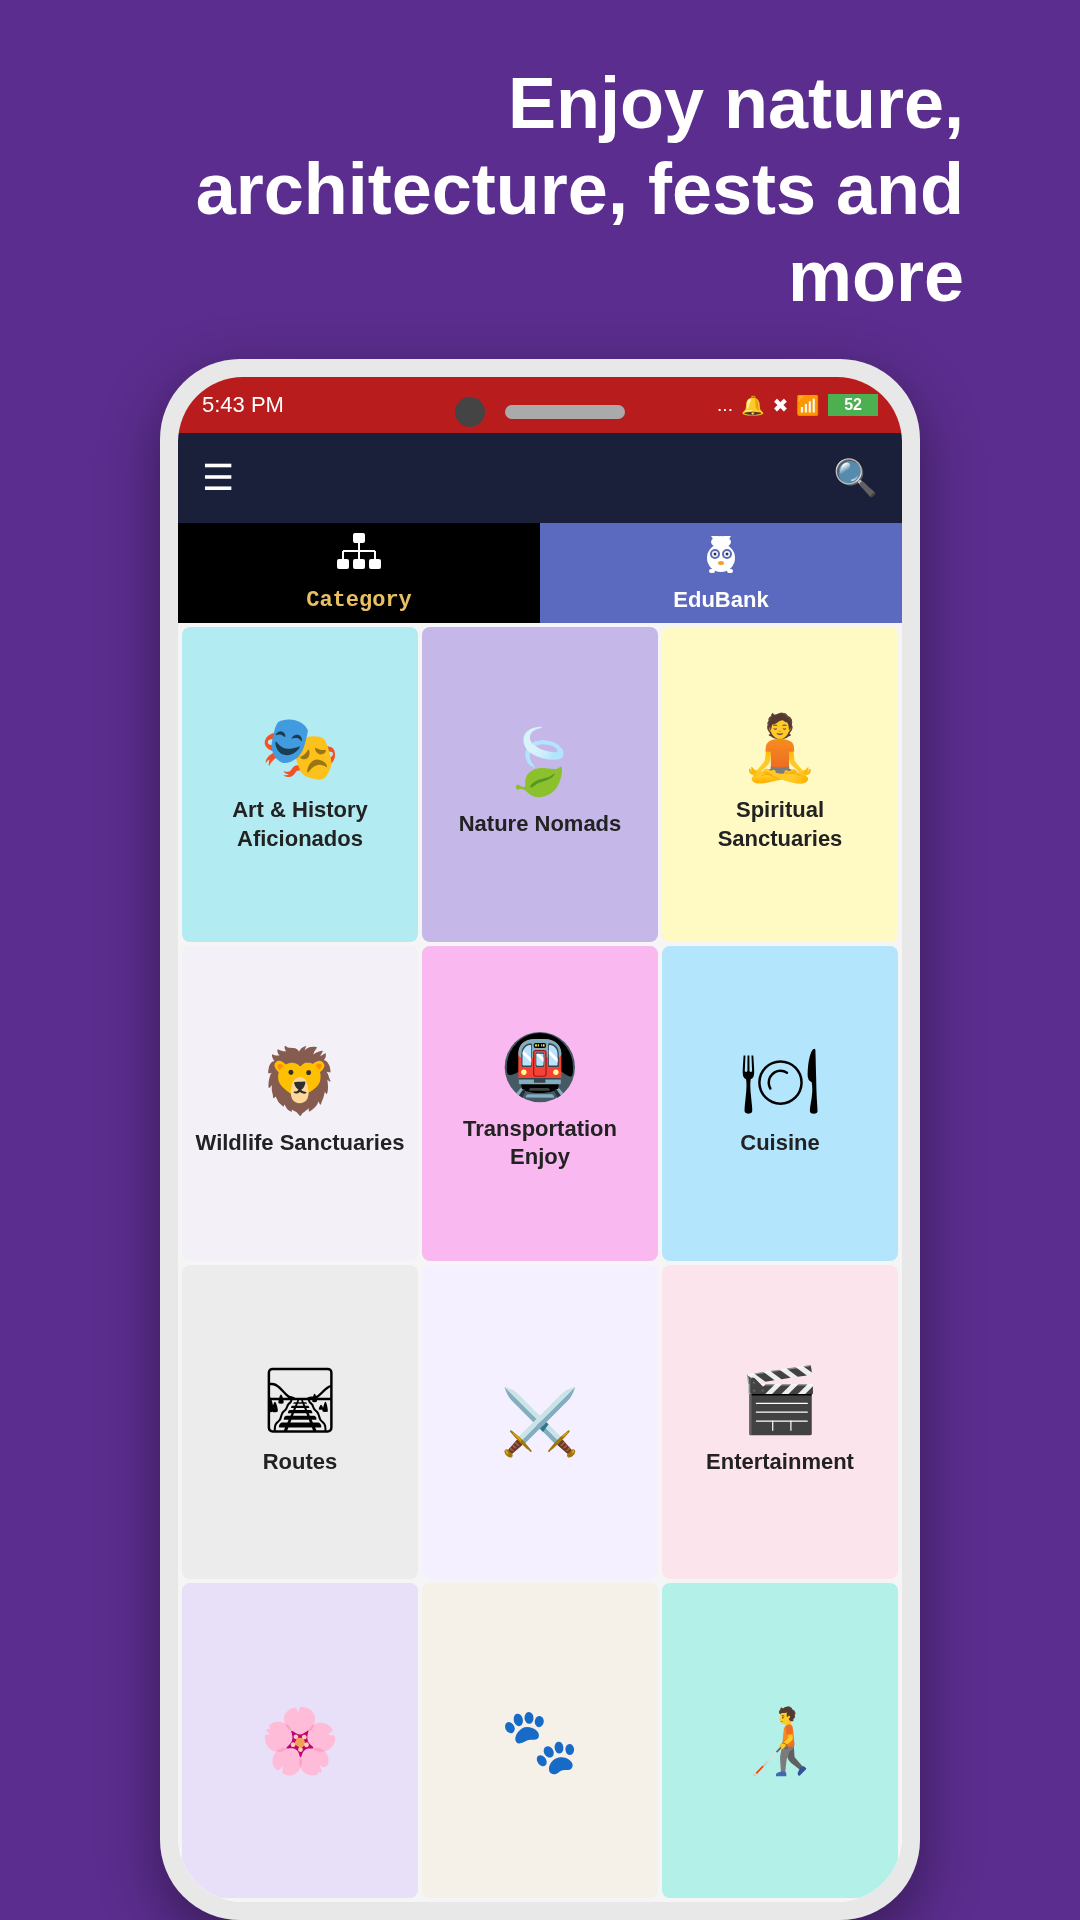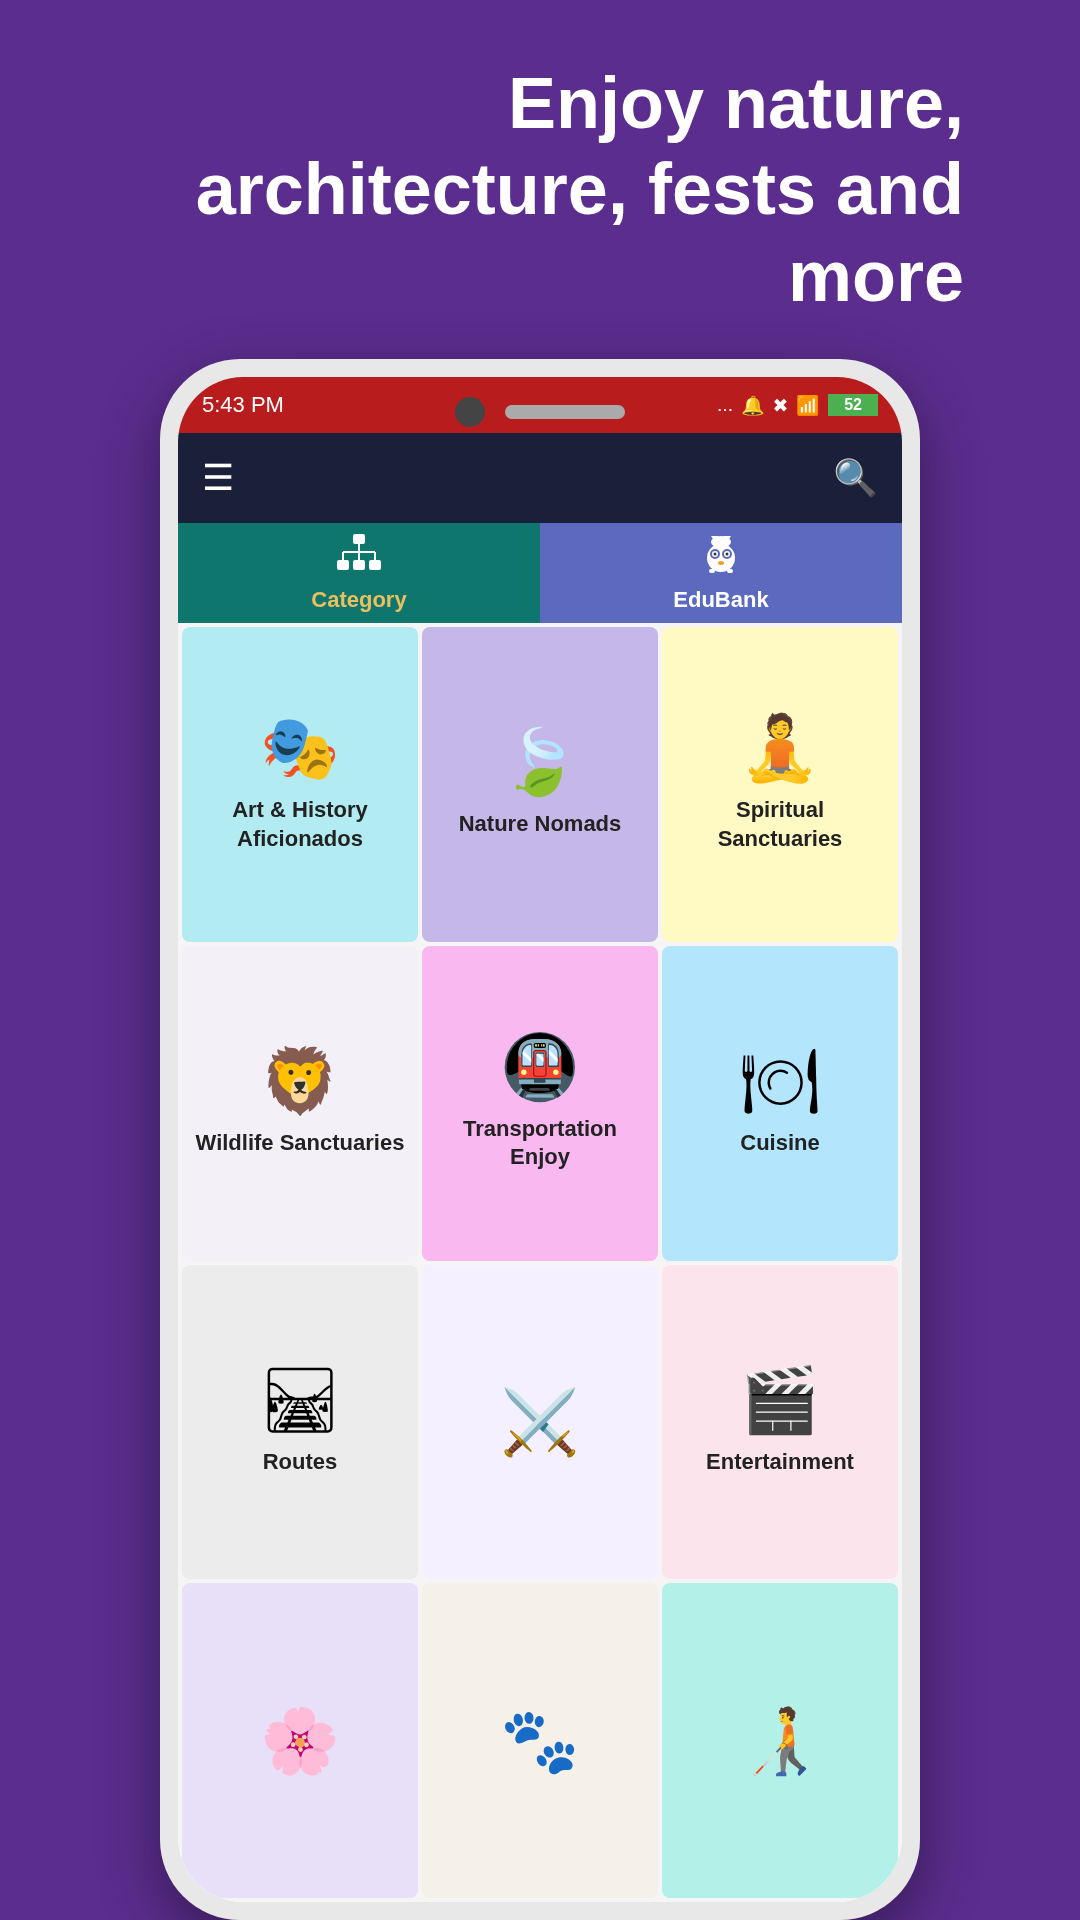--- a/index.html
+++ b/index.html
@@ -134,21 +134,22 @@
     .tab-item {
       flex: 1;
       display: flex;
       flex-direction: column;
       align-items: center;
       justify-content: center;
       gap: 4px;
       cursor: pointer;
     }
     .tab-item.active {
-      background: #0f766e;
+      background: #000000;
+      font-family: Liberation Mono, monospace;
     }
     .tab-icon {
       font-size: 36px;
       color: white;
     }
     .tab-label {
       font-size: 22px;
       color: #e8c060;
       font-weight: bold;
     }

